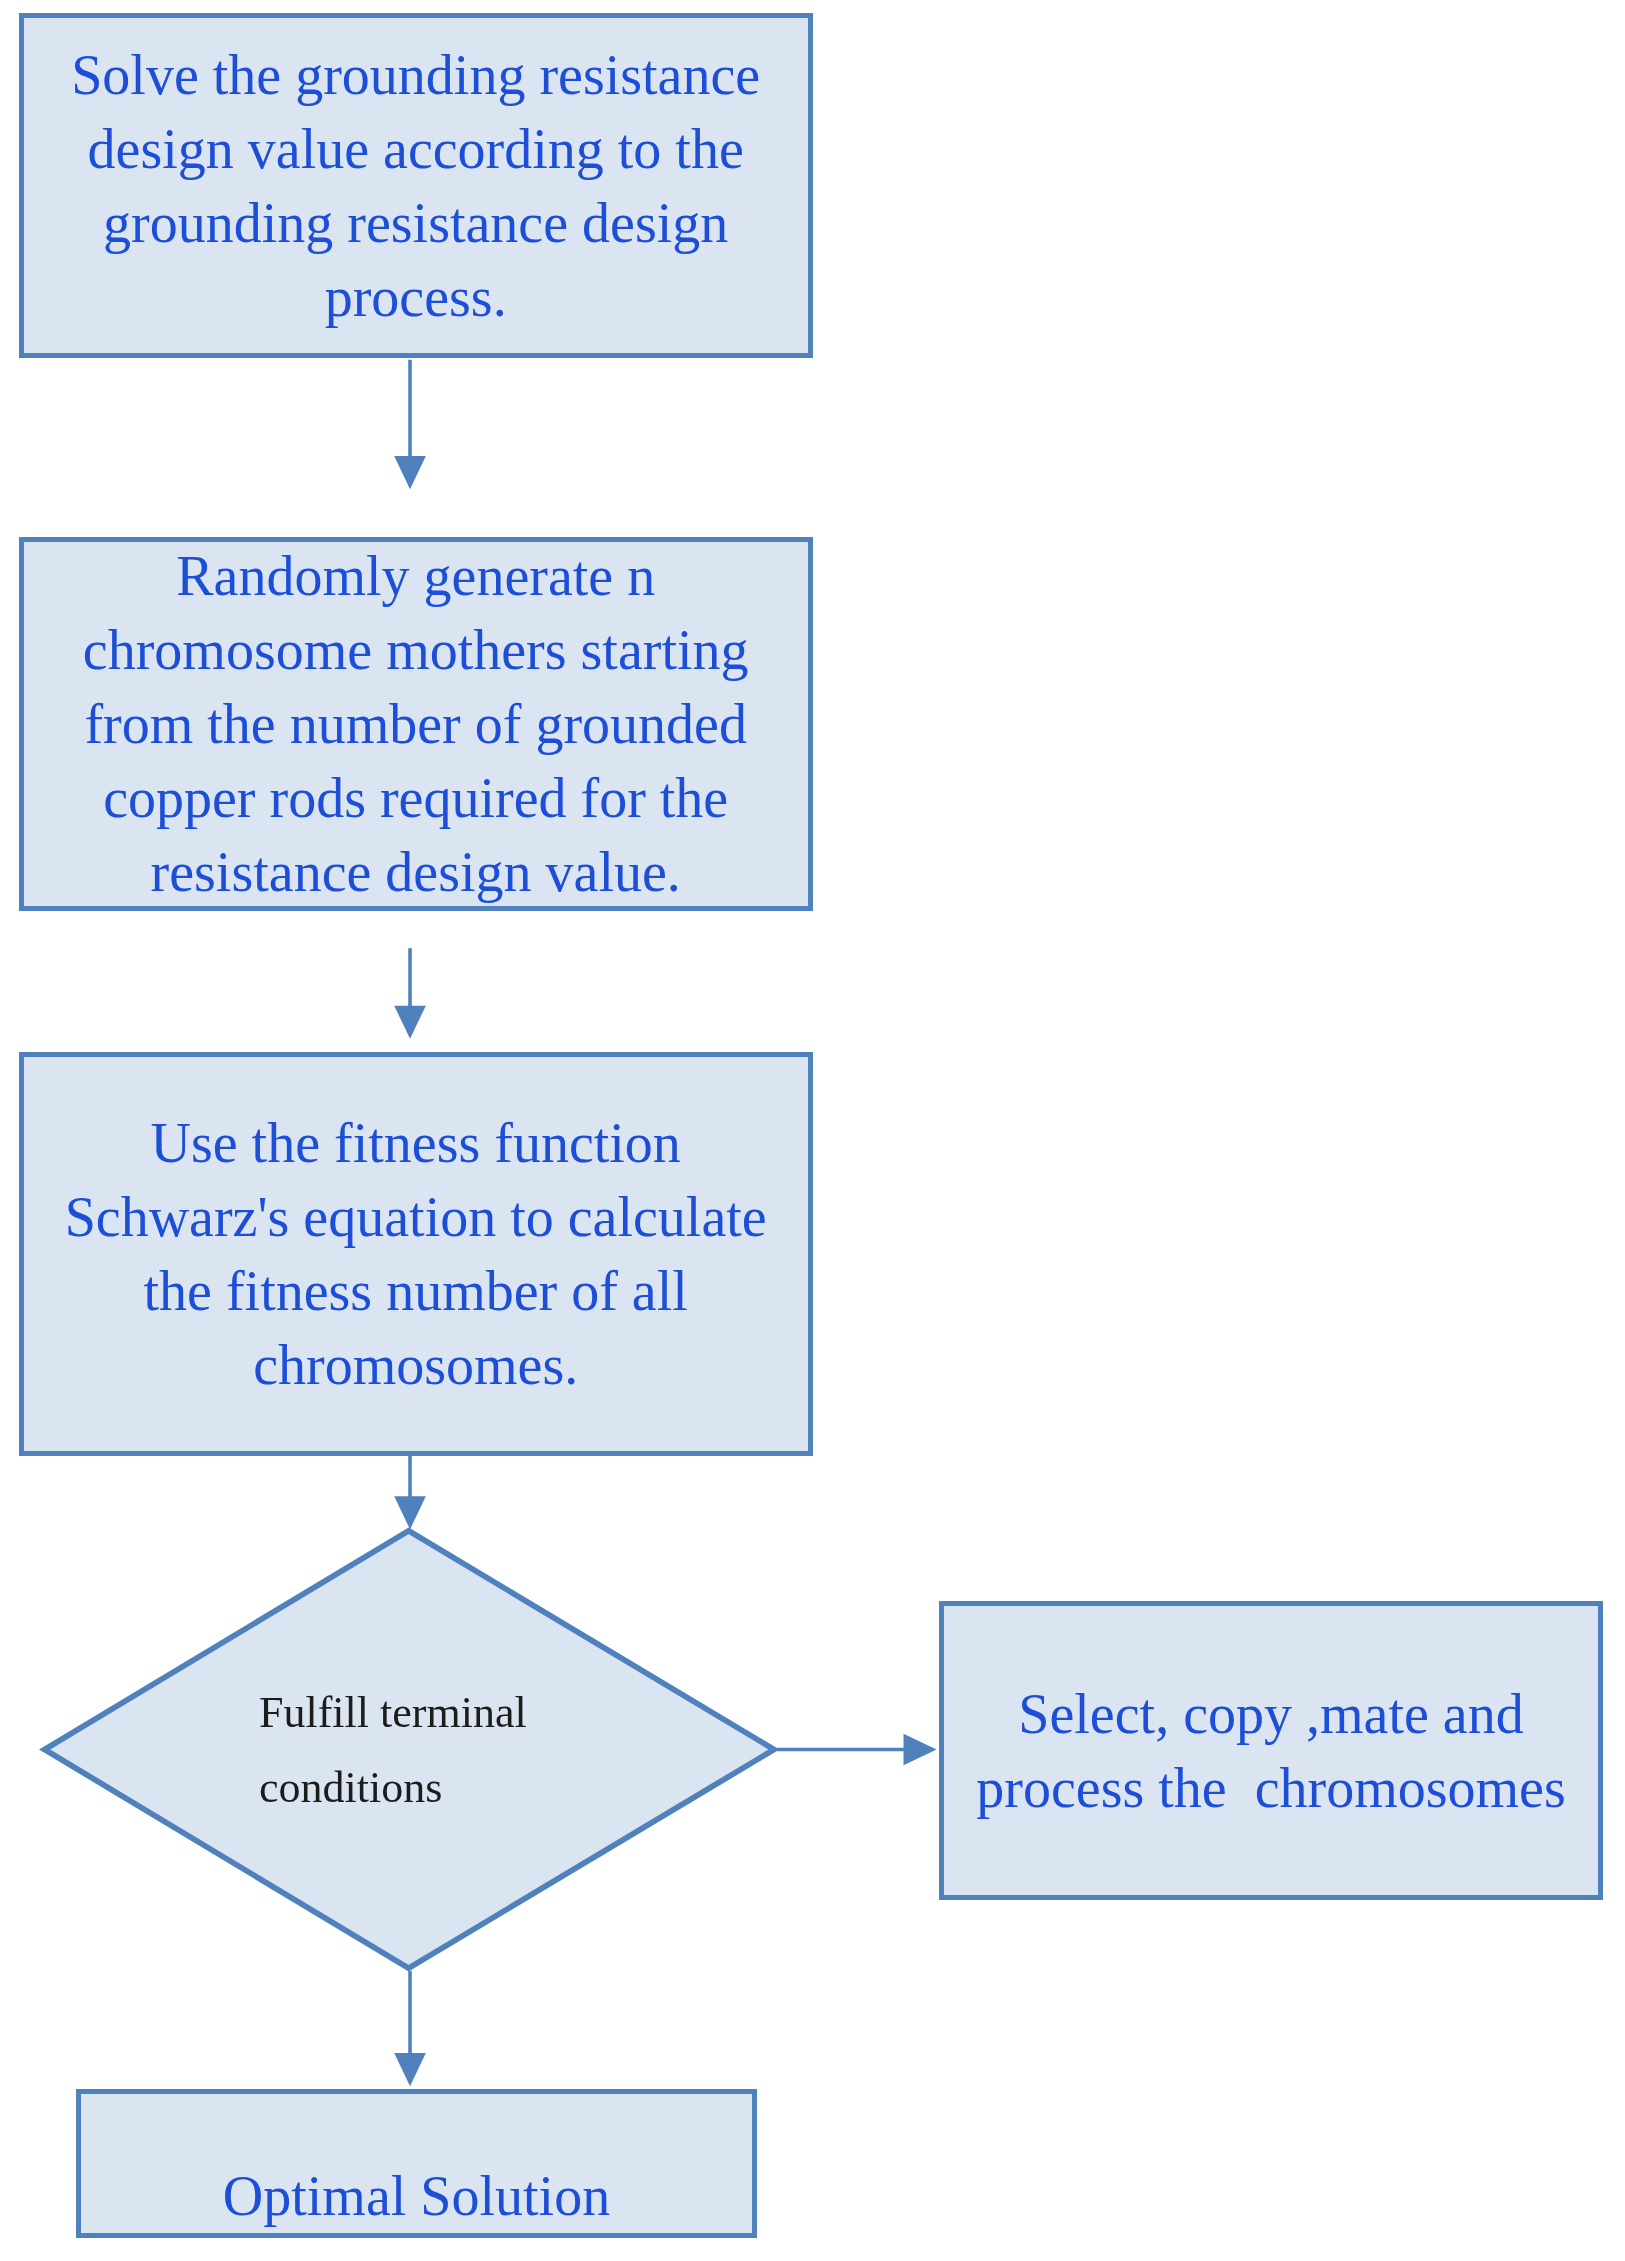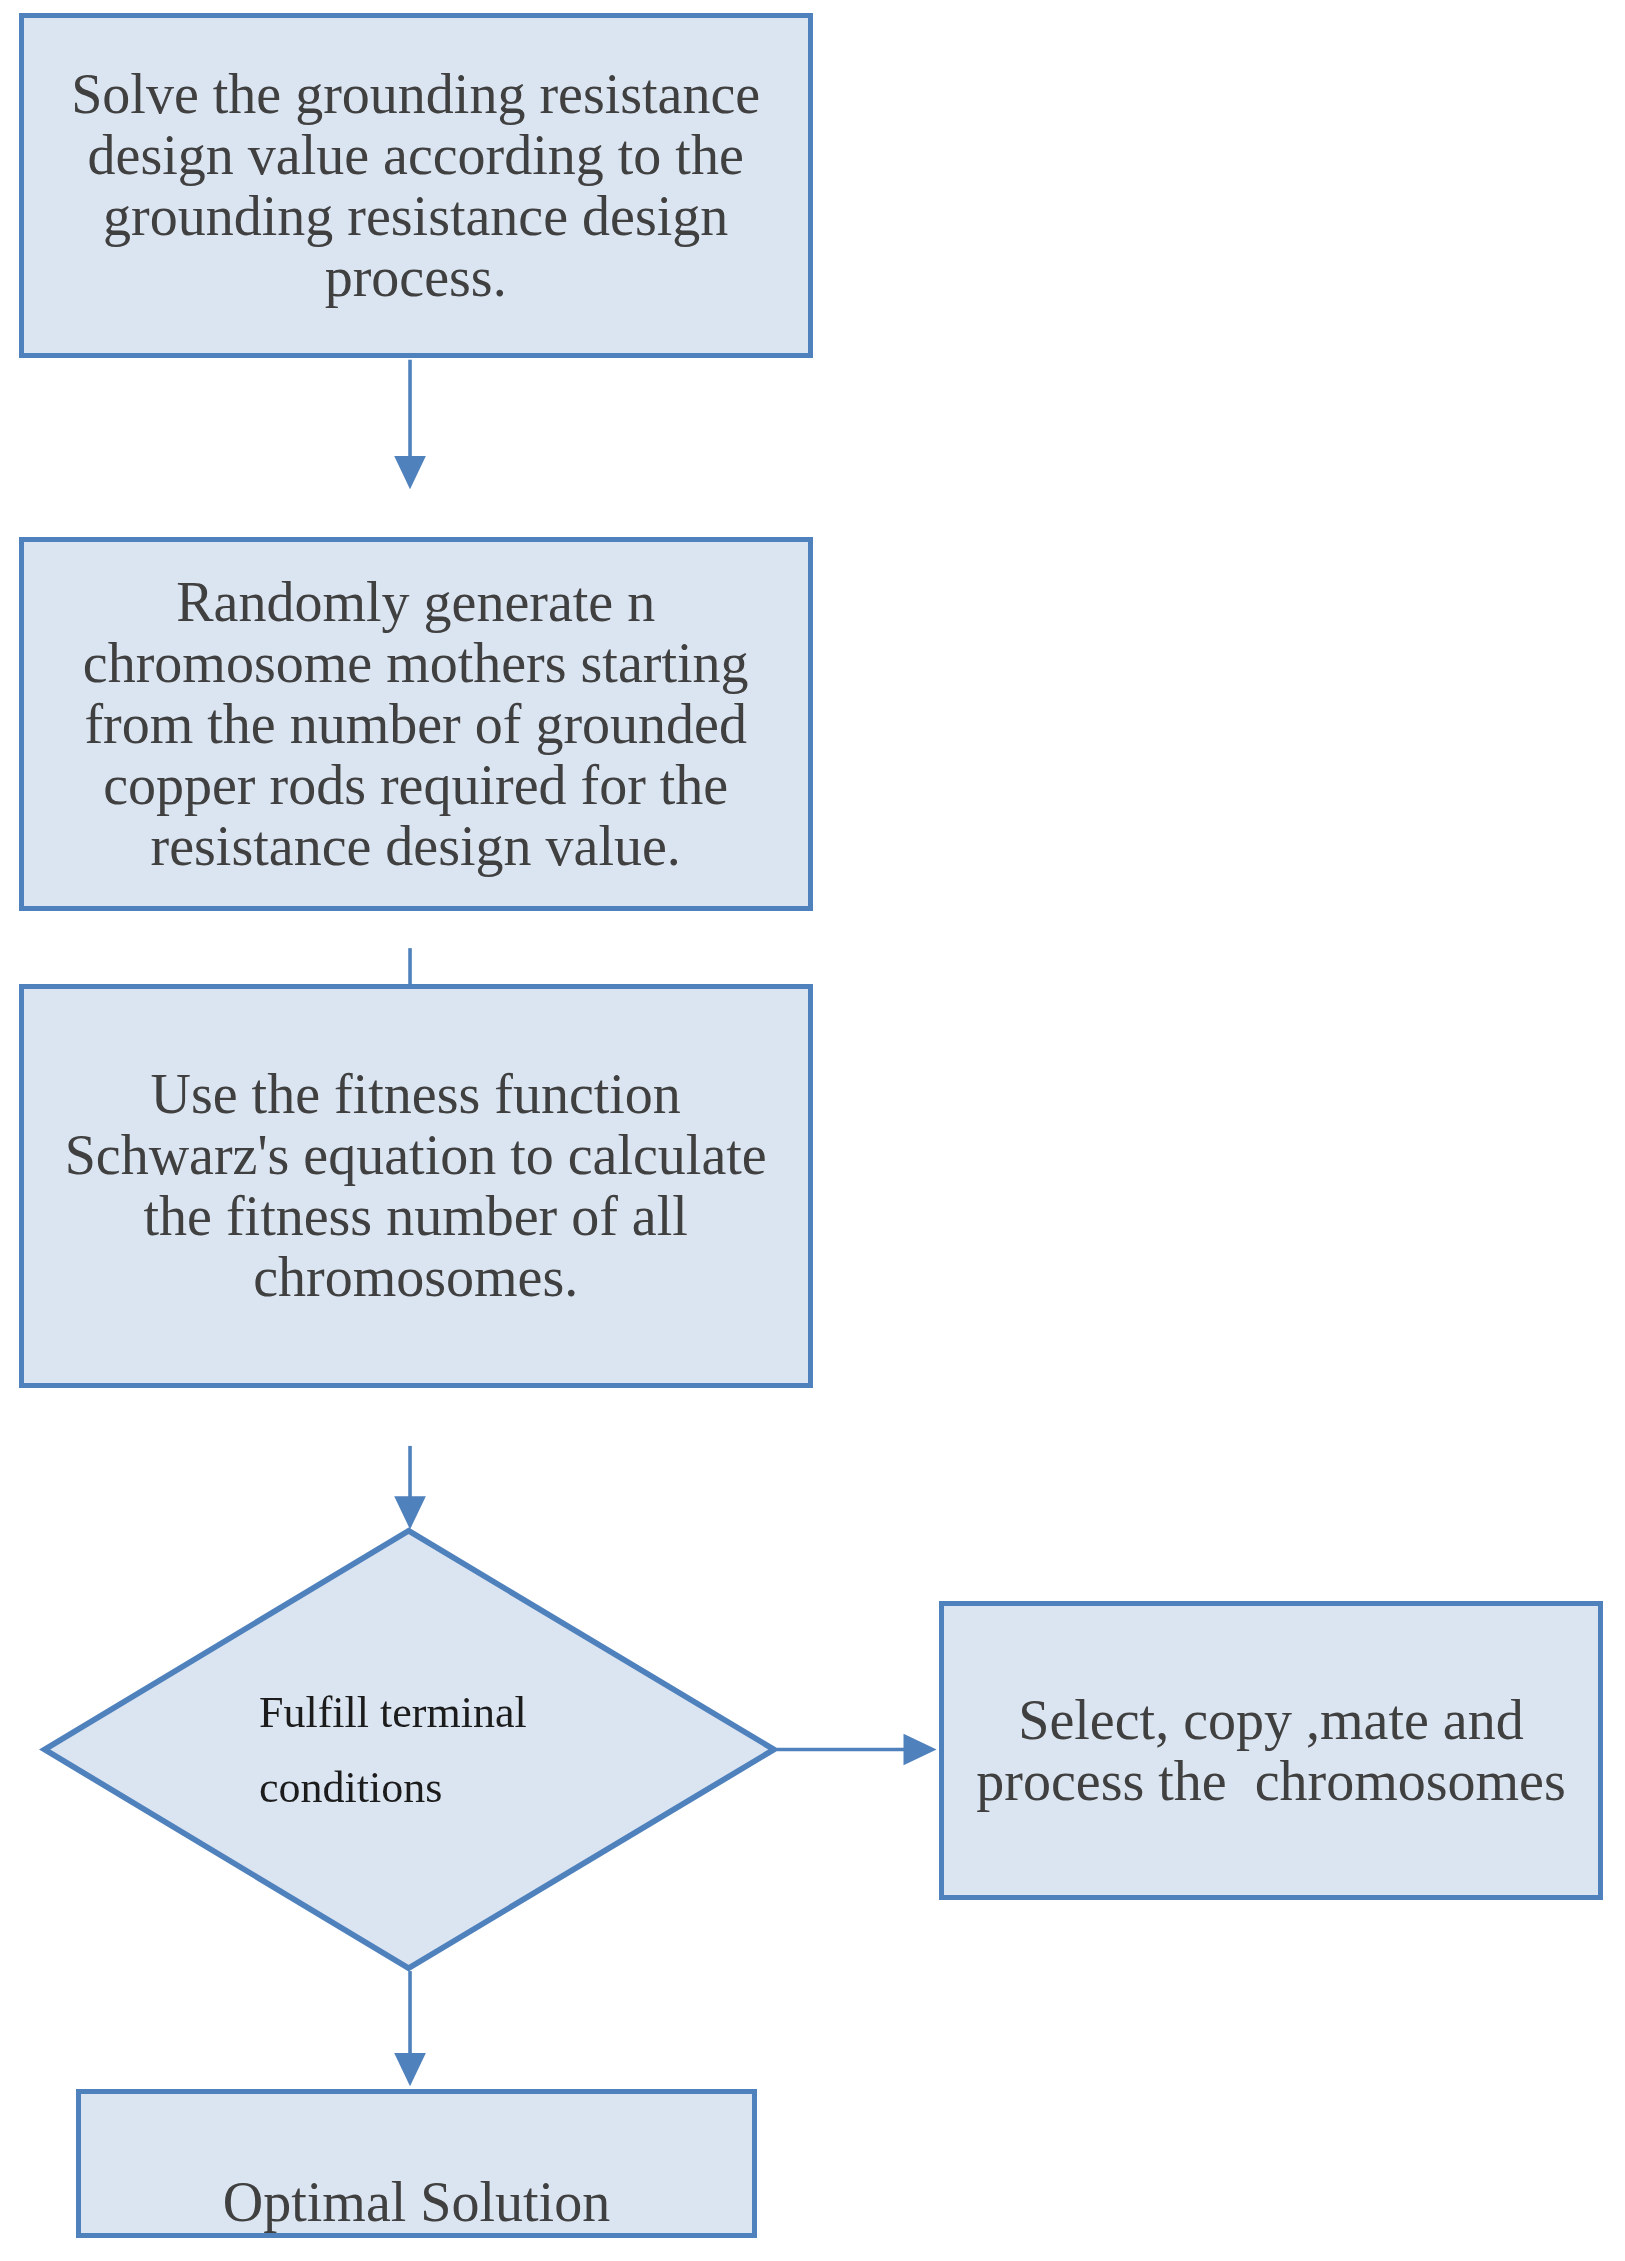--- a/index.html
+++ b/index.html
@@ -23,22 +23,22 @@
     background: #dbe5f1;
     border: 5.8px solid #4f81bd;
     display: flex;
     align-items: center;
     justify-content: center;
     text-align: center;
   }
   .node-label {
     white-space: pre-wrap;
     font-size: 56px;
-    line-height: 61px;
-    color: #404040;
+    line-height: 74px;
+    color: #1d4ed8;
     padding: 0 7.2px;
   }
   .diamond-label {
     position: absolute;
     left: 259px;
     top: 1750px;
     transform: translateY(-50%);
     text-align: left;
     white-space: pre-wrap;
     font-size: 44px;
@@ -92,21 +92,21 @@
   </div>
 
   <div class="node" style="left:18.7px; top:489px; width:794px; height:374px;margin-top:48px;">
     <span class="node-label">Randomly generate n
 chromosome mothers starting
 from the number of grounded
 copper rods required for the
 resistance design value.</span>
   </div>
 
-  <div class="node" style="left:18.7px; top:984px; width:794px; height:404px;justify-content:center;">
+  <div class="node" style="left:18.7px; top:1052px; width:794px; height:404px;justify-content:center;">
     <span class="node-label">Use the fitness function
 Schwarz's equation to calculate
 the fitness number of all
 chromosomes.</span>
   </div>
 
   <div class="diamond-label">Fulfill terminal
 conditions</div>
 
   <div class="node" style="left:939px; top:1601px; width:664px; height:299px;">

